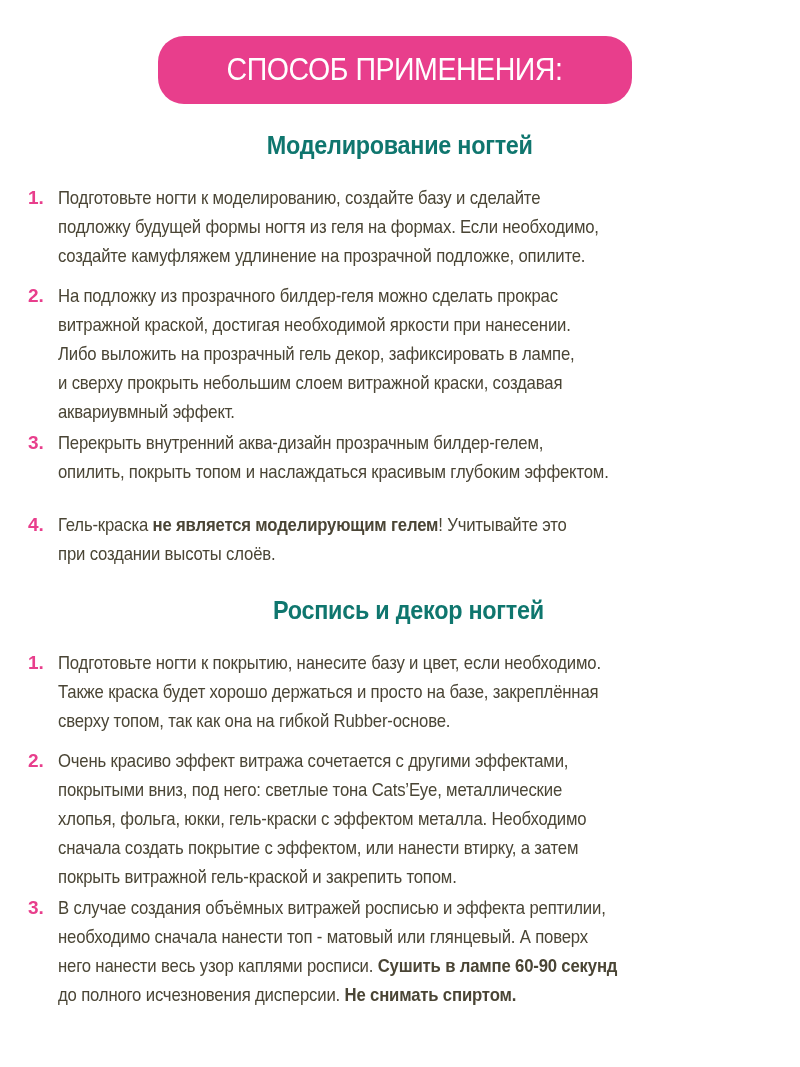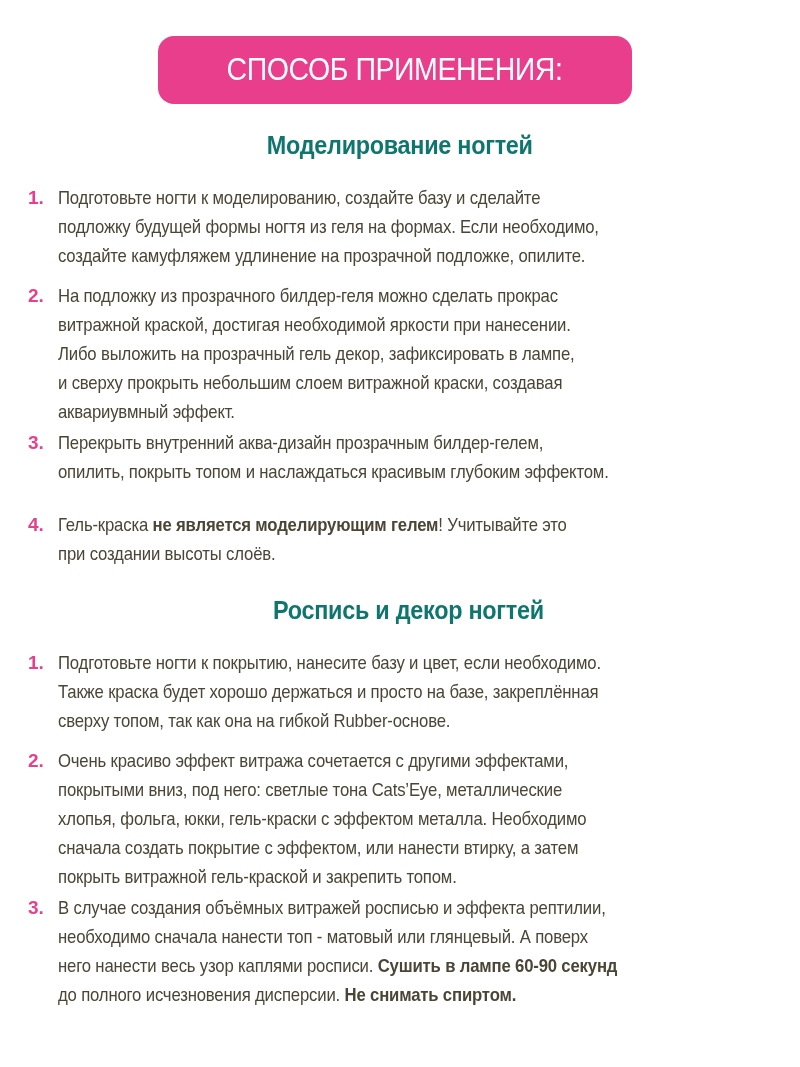--- a/index.html
+++ b/index.html
@@ -2,21 +2,21 @@
 <html><head>
 <meta charset="utf-8">
 <style>
   html, body { margin: 0; padding: 0; }
   body {
     width: 800px; height: 1067px; background: #ffffff; position: relative; overflow: hidden;
     font-family: "Liberation Sans", "DejaVu Sans", sans-serif;
   }
   .banner {
     position: absolute; left: 158px; top: 36px; width: 474px; height: 68px;
-    background: #E83E8C; border-radius: 16px;
+    background: #E83E8C; border-radius: 26px;
     display: flex; align-items: center; justify-content: center;
   }
   .banner-text {
     color: #ffffff; font-weight: normal; font-size: 31px; letter-spacing: -0.5px;
     transform: scaleX(0.92); white-space: nowrap;
   }
   .subhead {
     position: absolute; left: 0; width: 800px; text-align: center;
     color: #0f766e; font-size: 26px; font-weight: bold; letter-spacing: -0.3px;
   }

